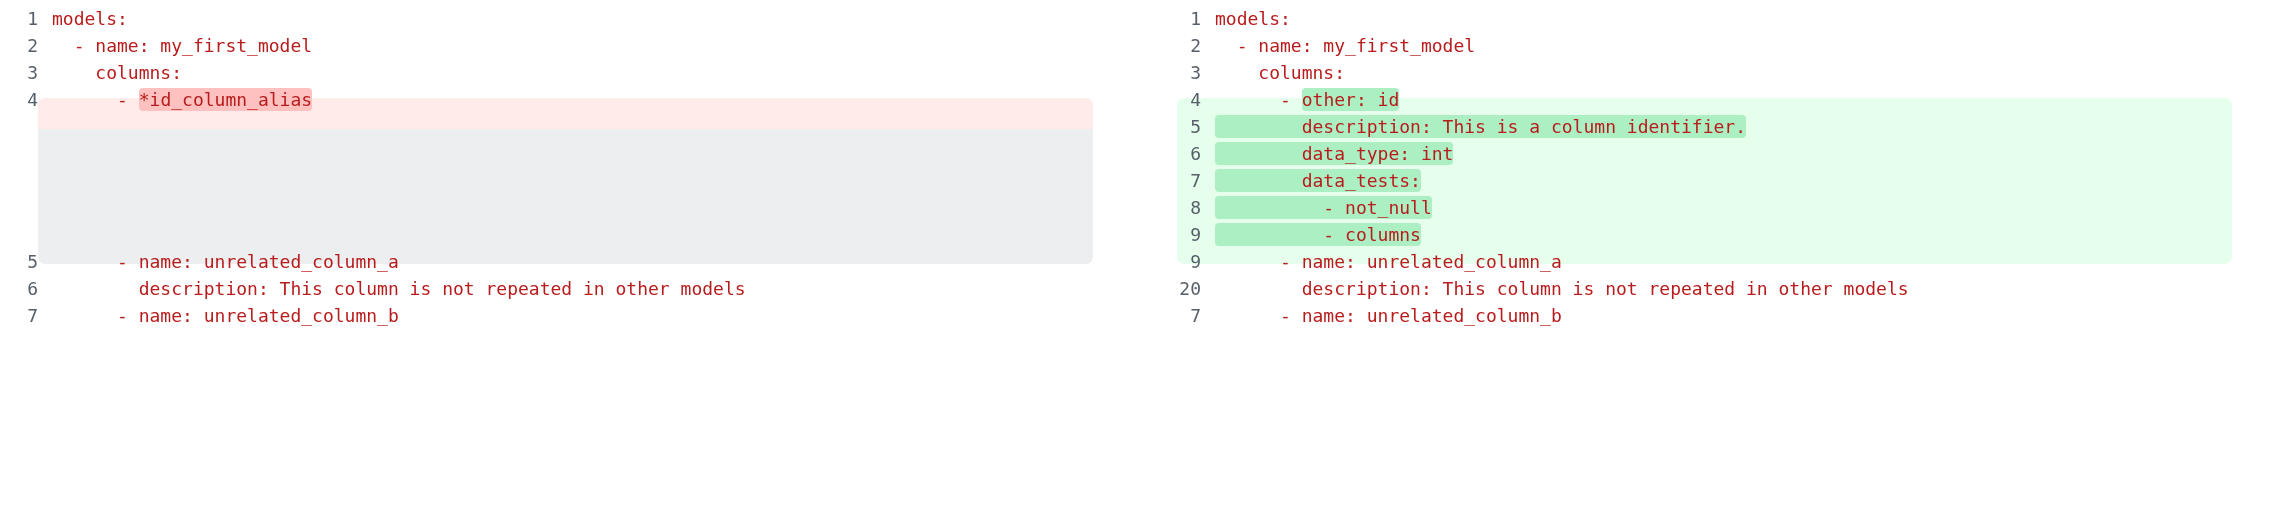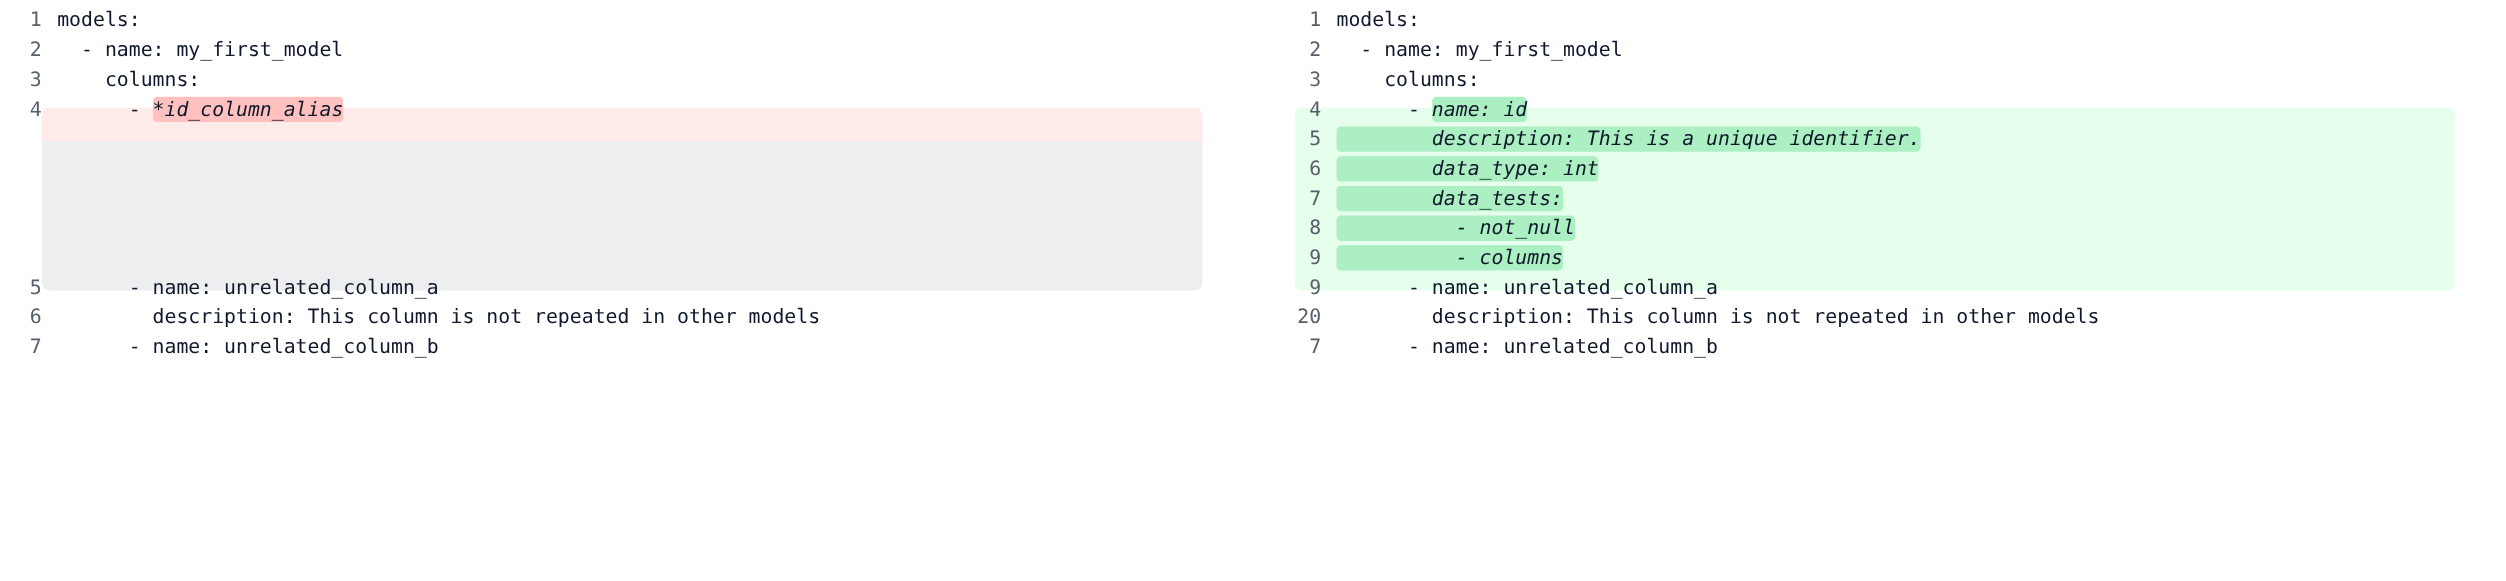--- a/index.html
+++ b/index.html
@@ -48,31 +48,30 @@
     line-height: 27px;
     font-family: "DejaVu Sans Mono", "Liberation Mono", monospace;
     user-select: none;
     z-index: 2;
   }
 
   .code-text {
     flex: 1;
     font-size: 18px;
     line-height: 27px;
-    color: #0f172a;
+    color: #b91c1c;
     font-family: "DejaVu Sans Mono", "Liberation Mono", monospace;
     white-space: pre;
     z-index: 2;
     position: relative;
   }
 
   .code-text .seg-hl {
     border-radius: 4px;
     padding: 1px 0;
-    font-style: italic;
   }
 
   .seg-del { background: #ffc1bf; }
   .seg-add { background: #abefc3; }
 
   .pane-left .group-del {
     position: absolute;
     left: 38px;
     right: 46px;
     background: #ffebe9;
@@ -135,22 +134,22 @@
       </div>
   </div>
 
   <div class="diff-pane pane-right">
     <div class="group-add" style="top:98px; height:166px;"></div>
 
     <div class="lines-layer" id="right-lines">
         <div class="code-line"><span class="ln ln-wide">1</span><span class="code-text"><span>models:</span></span></div>
         <div class="code-line"><span class="ln ln-wide">2</span><span class="code-text"><span>  - name: my_first_model</span></span></div>
         <div class="code-line"><span class="ln ln-wide">3</span><span class="code-text"><span>    columns:</span></span></div>
-        <div class="code-line"><span class="ln ln-wide">4</span><span class="code-text"><span>      - </span><span class="seg-hl seg-add">name: id</span></span></div>
-        <div class="code-line"><span class="ln ln-wide">5</span><span class="code-text"><span class="seg-hl seg-add">        description: This is a unique identifier.</span></span></div>
+        <div class="code-line"><span class="ln ln-wide">4</span><span class="code-text"><span>      - </span><span class="seg-hl seg-add">other: id</span></span></div>
+        <div class="code-line"><span class="ln ln-wide">5</span><span class="code-text"><span class="seg-hl seg-add">        description: This is a column identifier.</span></span></div>
         <div class="code-line"><span class="ln ln-wide">6</span><span class="code-text"><span class="seg-hl seg-add">        data_type: int</span></span></div>
         <div class="code-line"><span class="ln ln-wide">7</span><span class="code-text"><span class="seg-hl seg-add">        data_tests:</span></span></div>
         <div class="code-line"><span class="ln ln-wide">8</span><span class="code-text"><span class="seg-hl seg-add">          - not_null</span></span></div>
         <div class="code-line"><span class="ln ln-wide">9</span><span class="code-text"><span class="seg-hl seg-add">          - columns</span></span></div>
         <div class="code-line"><span class="ln ln-wide">9</span><span class="code-text"><span>      - name: unrelated_column_a</span></span></div>
         <div class="code-line"><span class="ln ln-wide">20</span><span class="code-text"><span>        description: This column is not repeated in other models</span></span></div>
         <div class="code-line"><span class="ln ln-wide">7</span><span class="code-text"><span>      - name: unrelated_column_b</span></span></div>
       </div>
   </div>
 

